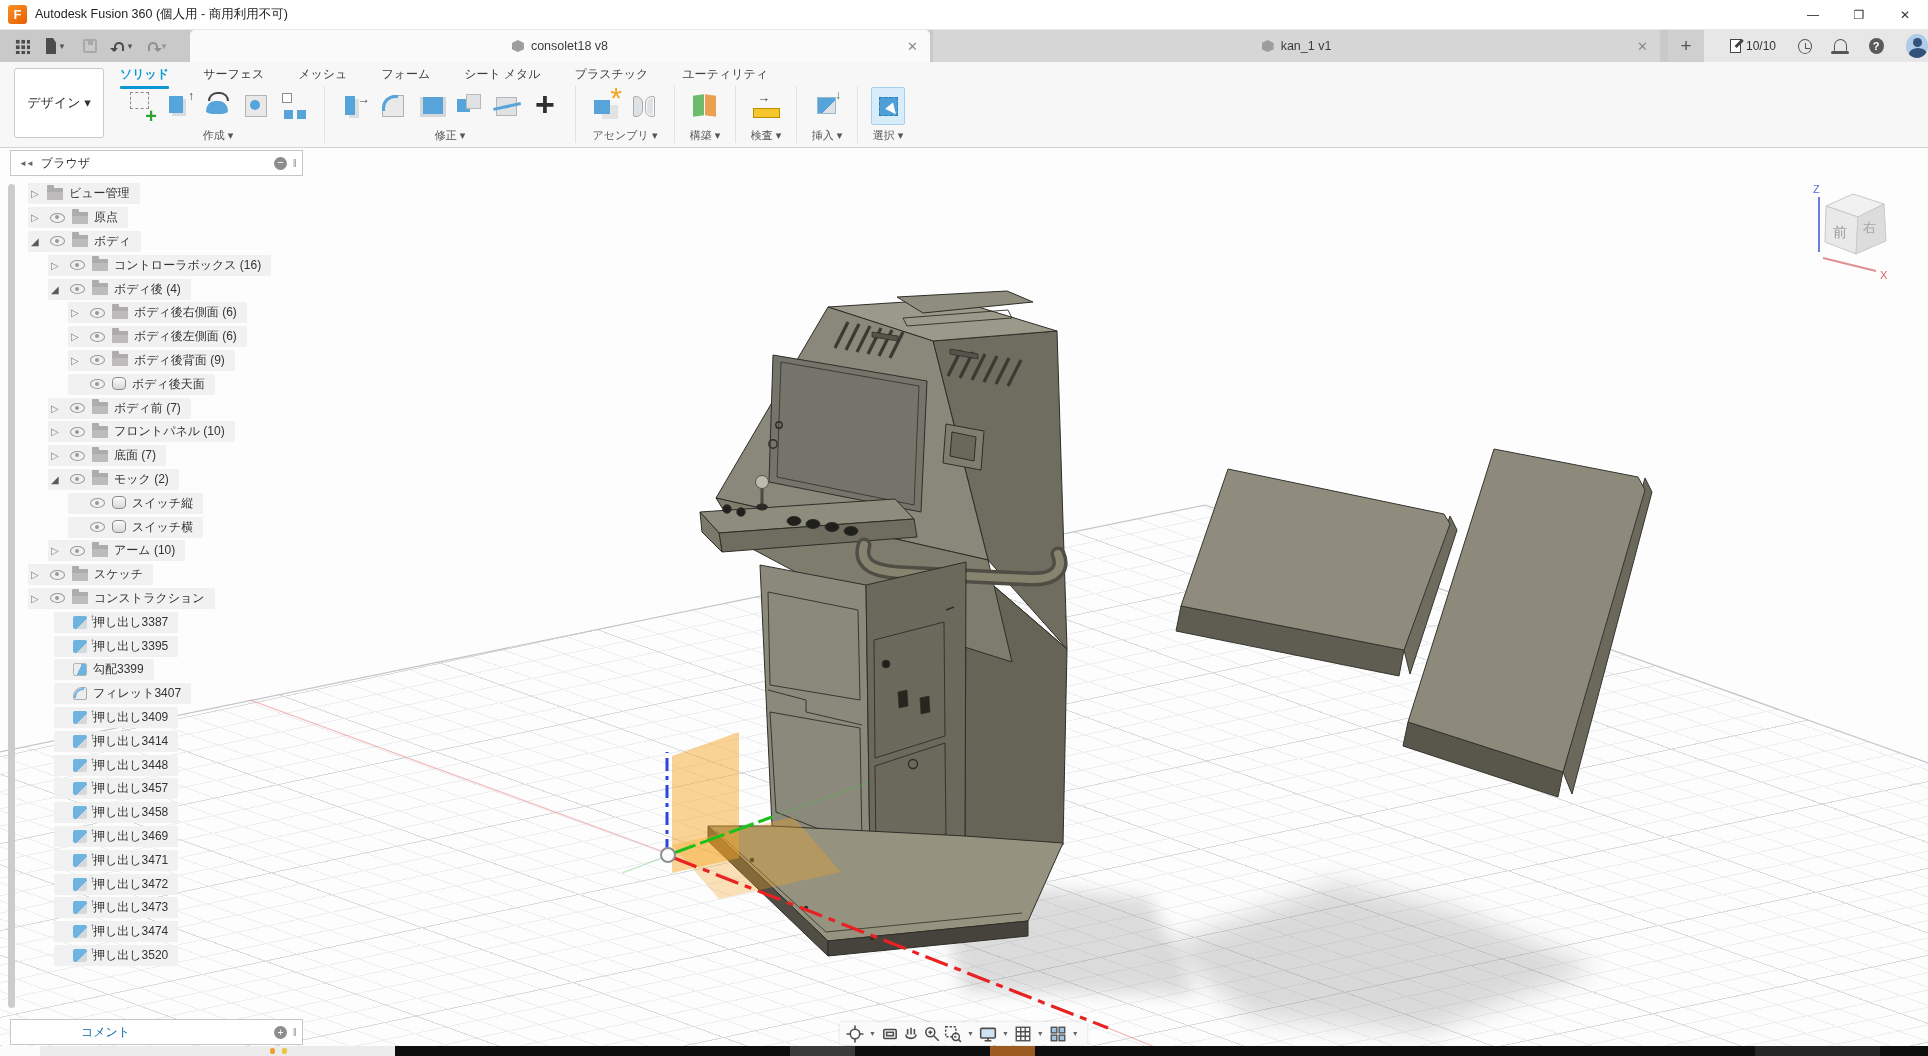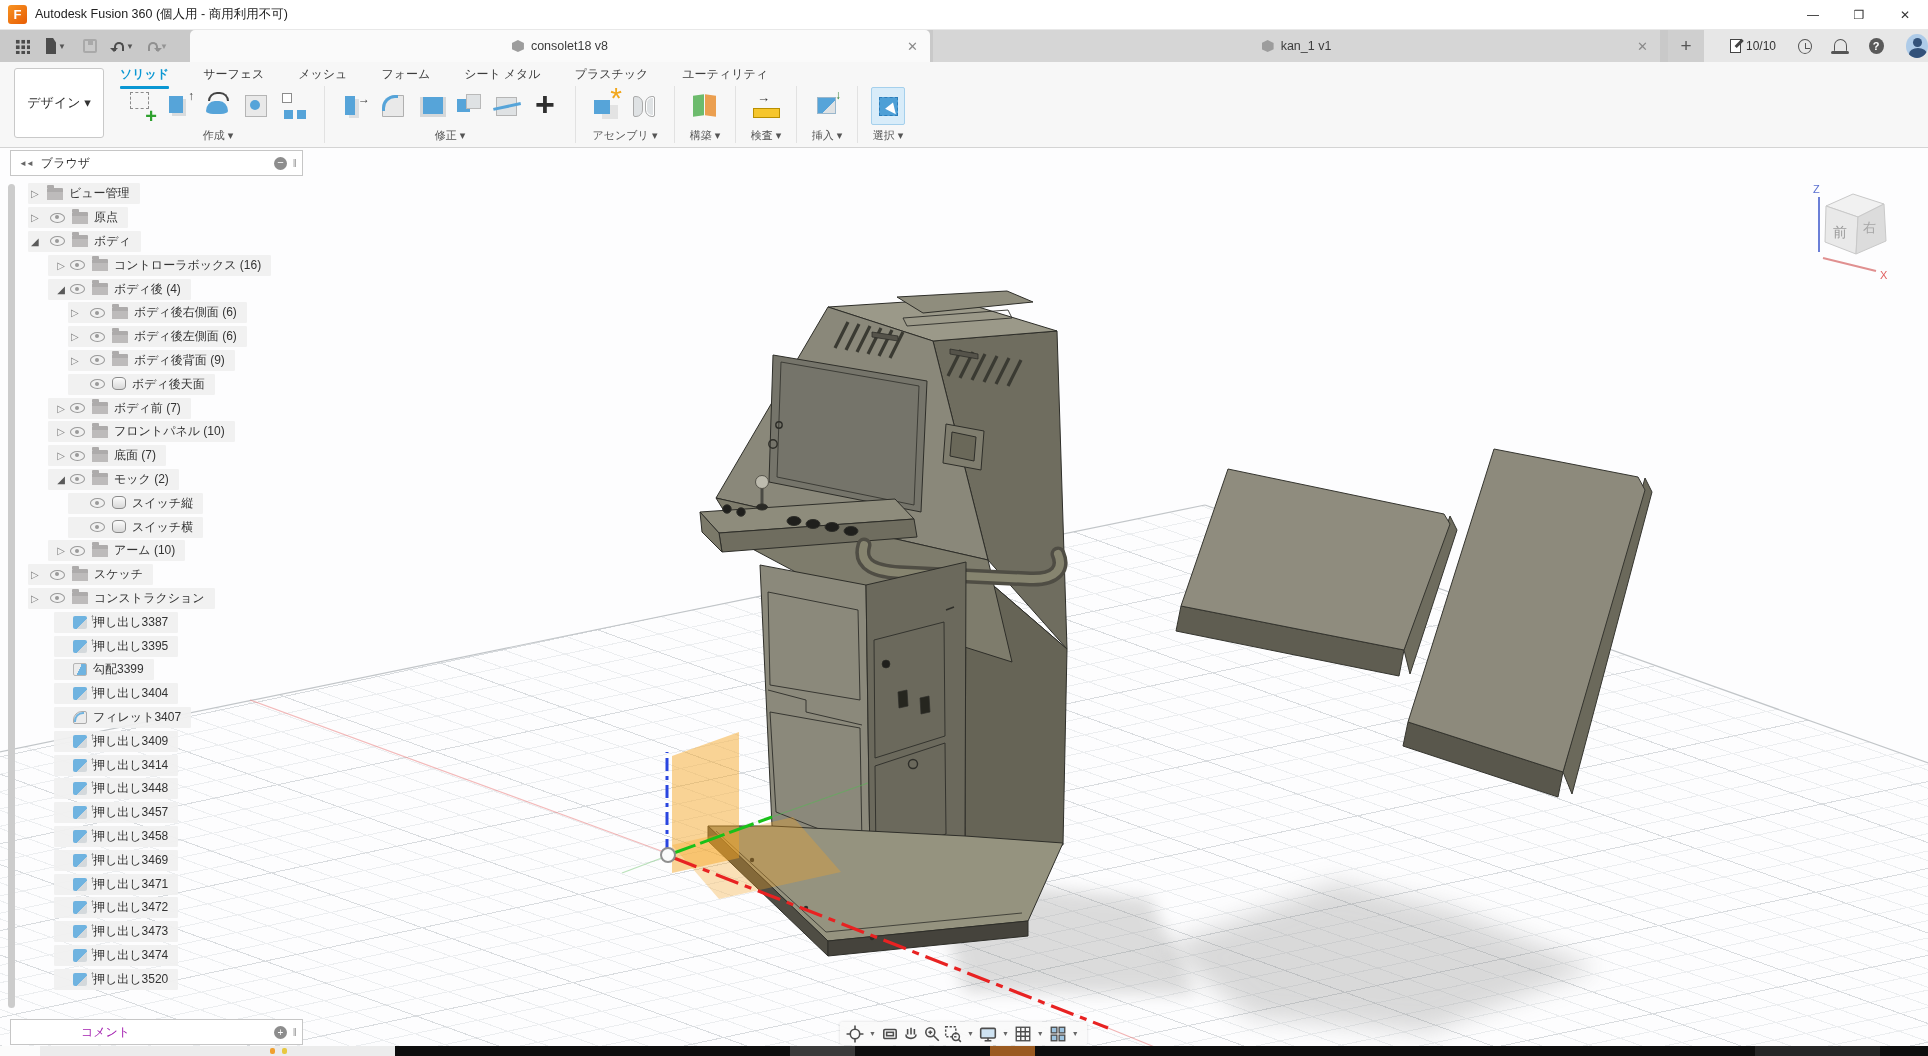--- a/index.html
+++ b/index.html
@@ -108,41 +108,41 @@
   
   #browser { position:absolute; top:0; left:0; z-index:20; font-size:12px; color:#333; }
   #browser-header { position:absolute; left:10px; top:150px; width:293px; height:26px; background:#fff; border:1px solid #c6c6c6; display:flex; align-items:center; }
   .dblarrow { font-size:8px; letter-spacing:-1px; color:#666; margin:0 8px 0 8px; }
   .panel-min { margin-left:auto; width:13px; height:13px; border-radius:50%; background:#8d8d8d; color:#fff; font-size:11px; line-height:11px; text-align:center; margin-right:6px; }
   .panel-grip { color:#9a9a9a; font-size:10px; margin-right:4px; letter-spacing:1px; }
   #scrollbar { position:absolute; left:8px; top:184px; width:7px; height:824px; background:#cccccc; border-radius:4px; }
   #tree { position:absolute; left:22px; top:182px; width:420px; }
   .trow { height:23.8px; display:flex; align-items:center; }
   .rowc { display:inline-flex; align-items:center; background:rgba(240,240,240,.93); padding:2px 10px 2px 3px; border-radius:1px; white-space:nowrap; }
-  .lv-0 { padding-left:6px; } .lv-1 { padding-left:26px;text-align:right; } .lv-2 { padding-left:46px; } .lv-f { padding-left:32px; }
+  .lv-0 { padding-left:6px; } .lv-1 { padding-left:26px; } .lv-2 { padding-left:46px; } .lv-f { padding-left:32px; }
   .arw { width:14px; font-size:10px; color:#808080; flex:none; }
   .arw-collapsed::before { content:"▷"; }
   .arw-expanded::before { content:"◢"; color:#5a5a5a; }
   .arw-none::before { content:""; }
   .eye { width:15px; height:10px; border:1.4px solid #9a9a9a; border-radius:50%; position:relative; margin:0 5px; flex:none; }
   .eye::after { content:""; position:absolute; left:4px; top:1.8px; width:4px; height:4px; border-radius:50%; background:#9a9a9a; }
   .ic { width:16px; height:12px; position:relative; margin:0 6px 0 2px; flex:none; }
   .ic-folder { background:#adabab; border-radius:1px; }
   .ic-folder::before { content:""; position:absolute; top:-3px; left:0; width:7px; height:3px; background:#adabab; border-radius:1px 1px 0 0; }
   .ic-folder::after { content:""; position:absolute; left:0; bottom:0; width:16px; height:8px; background:#bdbbbb; }
   .ic-body { width:14px; height:13px; border:1px solid #8a8a8a; border-radius:5px/4px; background:linear-gradient(180deg,#fcfcfc,#d8d8d8); margin-top:-1px; }
   .ic-extrude { width:14px; height:13px; background:linear-gradient(135deg,#6fb3e0 62%,#d4d9dc 62%); border-radius:2px; }
   .ic-extrude::after { content:"↑"; position:absolute; right:-8px; top:-4px; font-size:10px; color:#555; }
   .ic-draft { width:14px; height:13px; background:linear-gradient(115deg,#ececec 45%,#6fb3e0 45%); border:1px solid #b5b5b5; border-radius:2px; }
   .ic-fillet { width:14px; height:13px; background:#ececec; border:1px solid #ababab; border-radius:9px 2px 2px 2px; }
   .ic-fillet::before { content:""; position:absolute; left:0; top:0; width:8px; height:8px; border-top:2.5px solid #6fb3e0; border-left:2.5px solid #6fb3e0; border-top-left-radius:9px; }
 
   
   #commentbar { position:absolute; left:10px; top:1019px; width:293px; height:26px; background:#fff; border:1px solid #c6c6c6; display:flex; align-items:center; z-index:20; }
-  #commentbar .lbl { margin-left:70px; color:#a21caf; font-size:12px; }
+  #commentbar .lbl { margin-left:70px; color:#0369a1; font-size:12px; }
   .panel-plus { margin-left:auto; width:13px; height:13px; border-radius:50%; background:#8d8d8d; color:#fff; font-size:10px; line-height:13px; text-align:center; margin-right:6px; }
 
   
   #navbar { position:absolute; left:840px; top:1022px; height:23px; background:rgba(250,250,250,.92); border-radius:3px; display:flex; align-items:center; padding:0 6px; gap:3px; z-index:20; box-shadow:0 0 3px rgba(0,0,0,.15); }
   .nicon { display:flex; align-items:center; }
   .nicon svg { display:block; }
   .ncaret { font-size:7px; color:#666; margin:0 2px; }
 
   
   #bottomstrip { position:absolute; left:0; top:1046px; width:1928px; height:10px; background:#fbfbfb; z-index:30; }
@@ -459,28 +459,20 @@
           <span class="ic ic-extrude"></span>
           <span>押し出し3395</span>
         </span>
       </div>
       <div class="trow lv-f">
         <span class="rowc">
           <span class="arw arw-none"></span>
 
           <span class="ic ic-draft"></span>
           <span>勾配3399</span>
-        </span>
-      </div>
-      <div class="trow lv-f">
-        <span class="rowc">
-          <span class="arw arw-none"></span>
-
-          <span class="ic ic-extrude"></span>
-          <span>押し出し3404</span>
         </span>
       </div>
       <div class="trow lv-f">
         <span class="rowc">
           <span class="arw arw-none"></span>
 
           <span class="ic ic-fillet"></span>
           <span>フィレット3407</span>
         </span>
       </div>

